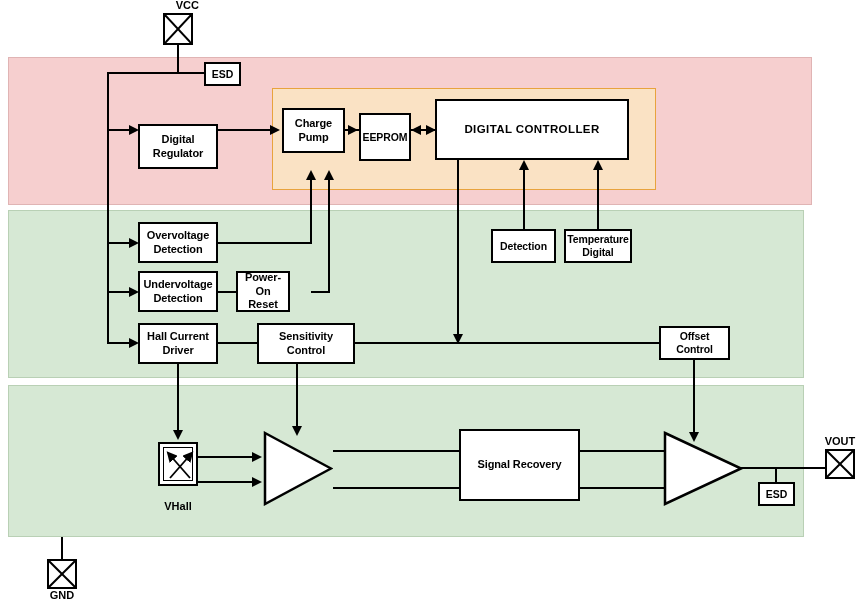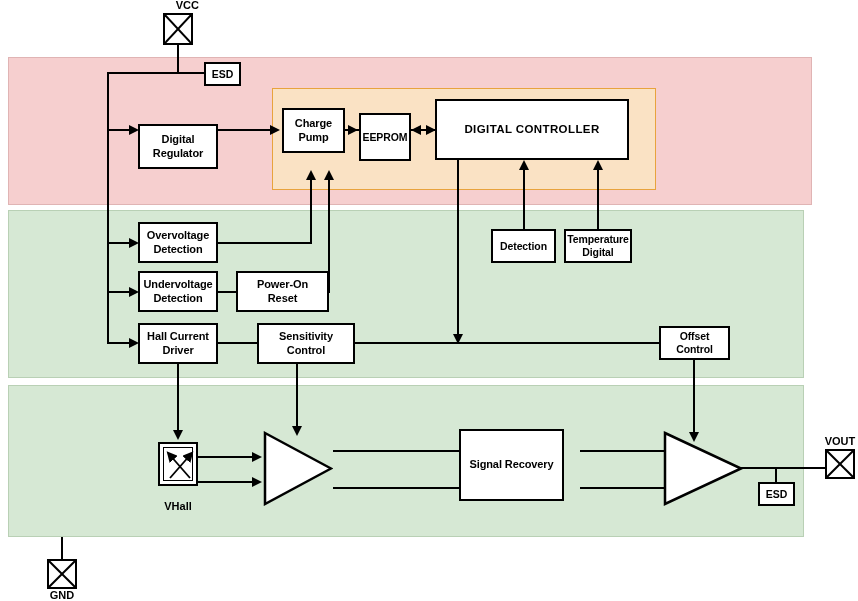--- a/index.html
+++ b/index.html
@@ -218,21 +218,21 @@
     <span>Detection</span>
   </div>
 
   <div class="blk" style="left:138px;top:271px;width:80px;height:41px;flex-direction:column;">
     <span>Undervoltage</span>
     <span>Detection</span>
   </div>
 
   <div class="wire wh" style="left:218px;top:291px;width:19px;height:2px;"></div>
 
-  <div class="blk" style="left:236px;top:271px;width:93px;height:41px;flex-direction:column;">
+  <div class="blk" style="left:236px;top:271px;width:54px;height:41px;flex-direction:column;">
     <span>Power-On</span>
     <span>Reset</span>
   </div>
 
   <div class="blk" style="left:138px;top:323px;width:80px;height:41px;flex-direction:column;">
     <span>Hall Current</span>
     <span>Driver</span>
   </div>
 
   <div class="wire wh" style="left:218px;top:342px;width:40px;height:2px;"></div>
@@ -288,21 +288,21 @@
 
   <div class="amp" style="left:263px;top:431px;width:70px;height:75px;">
     <svg width="70" height="75" viewBox="0 0 70 75" aria-hidden="true">
       <polygon points="2,2 68,37.5 2,73" fill="#ffffff" stroke="#000000" stroke-width="2.5"></polygon>
     </svg>
   </div>
 
   <div class="wire wh" style="left:333px;top:450px;width:127px;height:2px;"></div>
   <div class="wire wh" style="left:333px;top:487px;width:127px;height:2px;"></div>
 
-  <div class="blk" style="left:459px;top:429px;width:105px;height:72px;">
+  <div class="blk" style="left:459px;top:429px;width:121px;height:72px;">
     <span>Signal Recovery</span>
   </div>
 
   <div class="wire wh" style="left:580px;top:450px;width:85px;height:2px;"></div>
   <div class="wire wh" style="left:580px;top:487px;width:85px;height:2px;"></div>
 
   <div class="amp" style="left:663px;top:431px;width:80px;height:75px;">
     <svg width="80" height="75" viewBox="0 0 80 75" aria-hidden="true">
       <polygon points="2,2 78,37.5 2,73" fill="#ffffff" stroke="#000000" stroke-width="2.5"></polygon>
     </svg>

